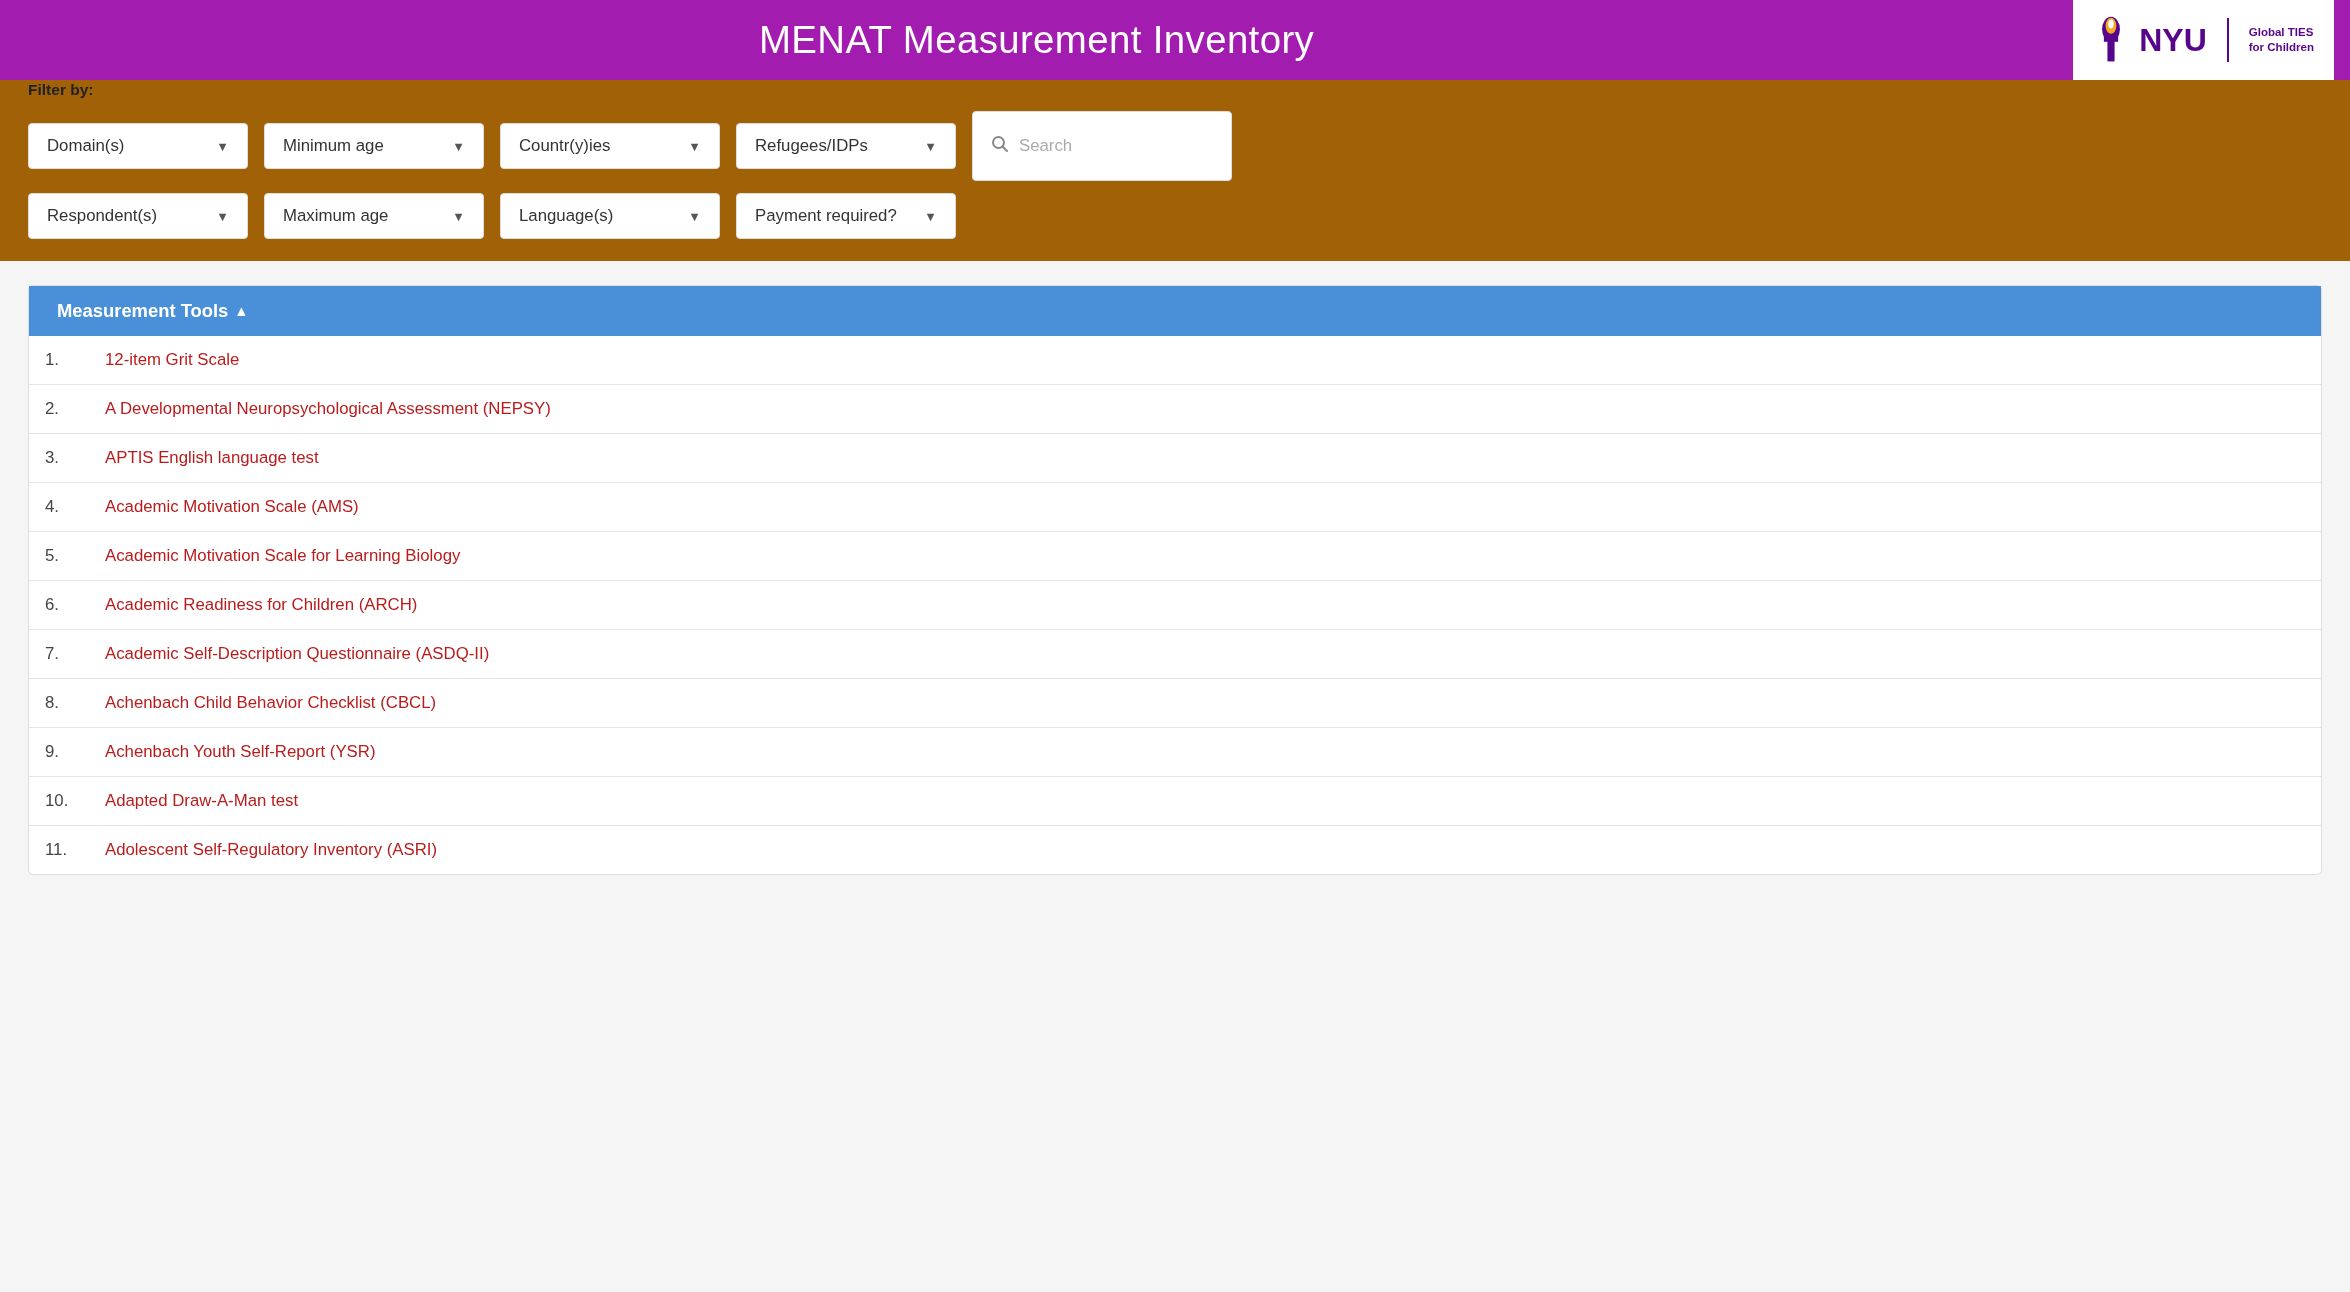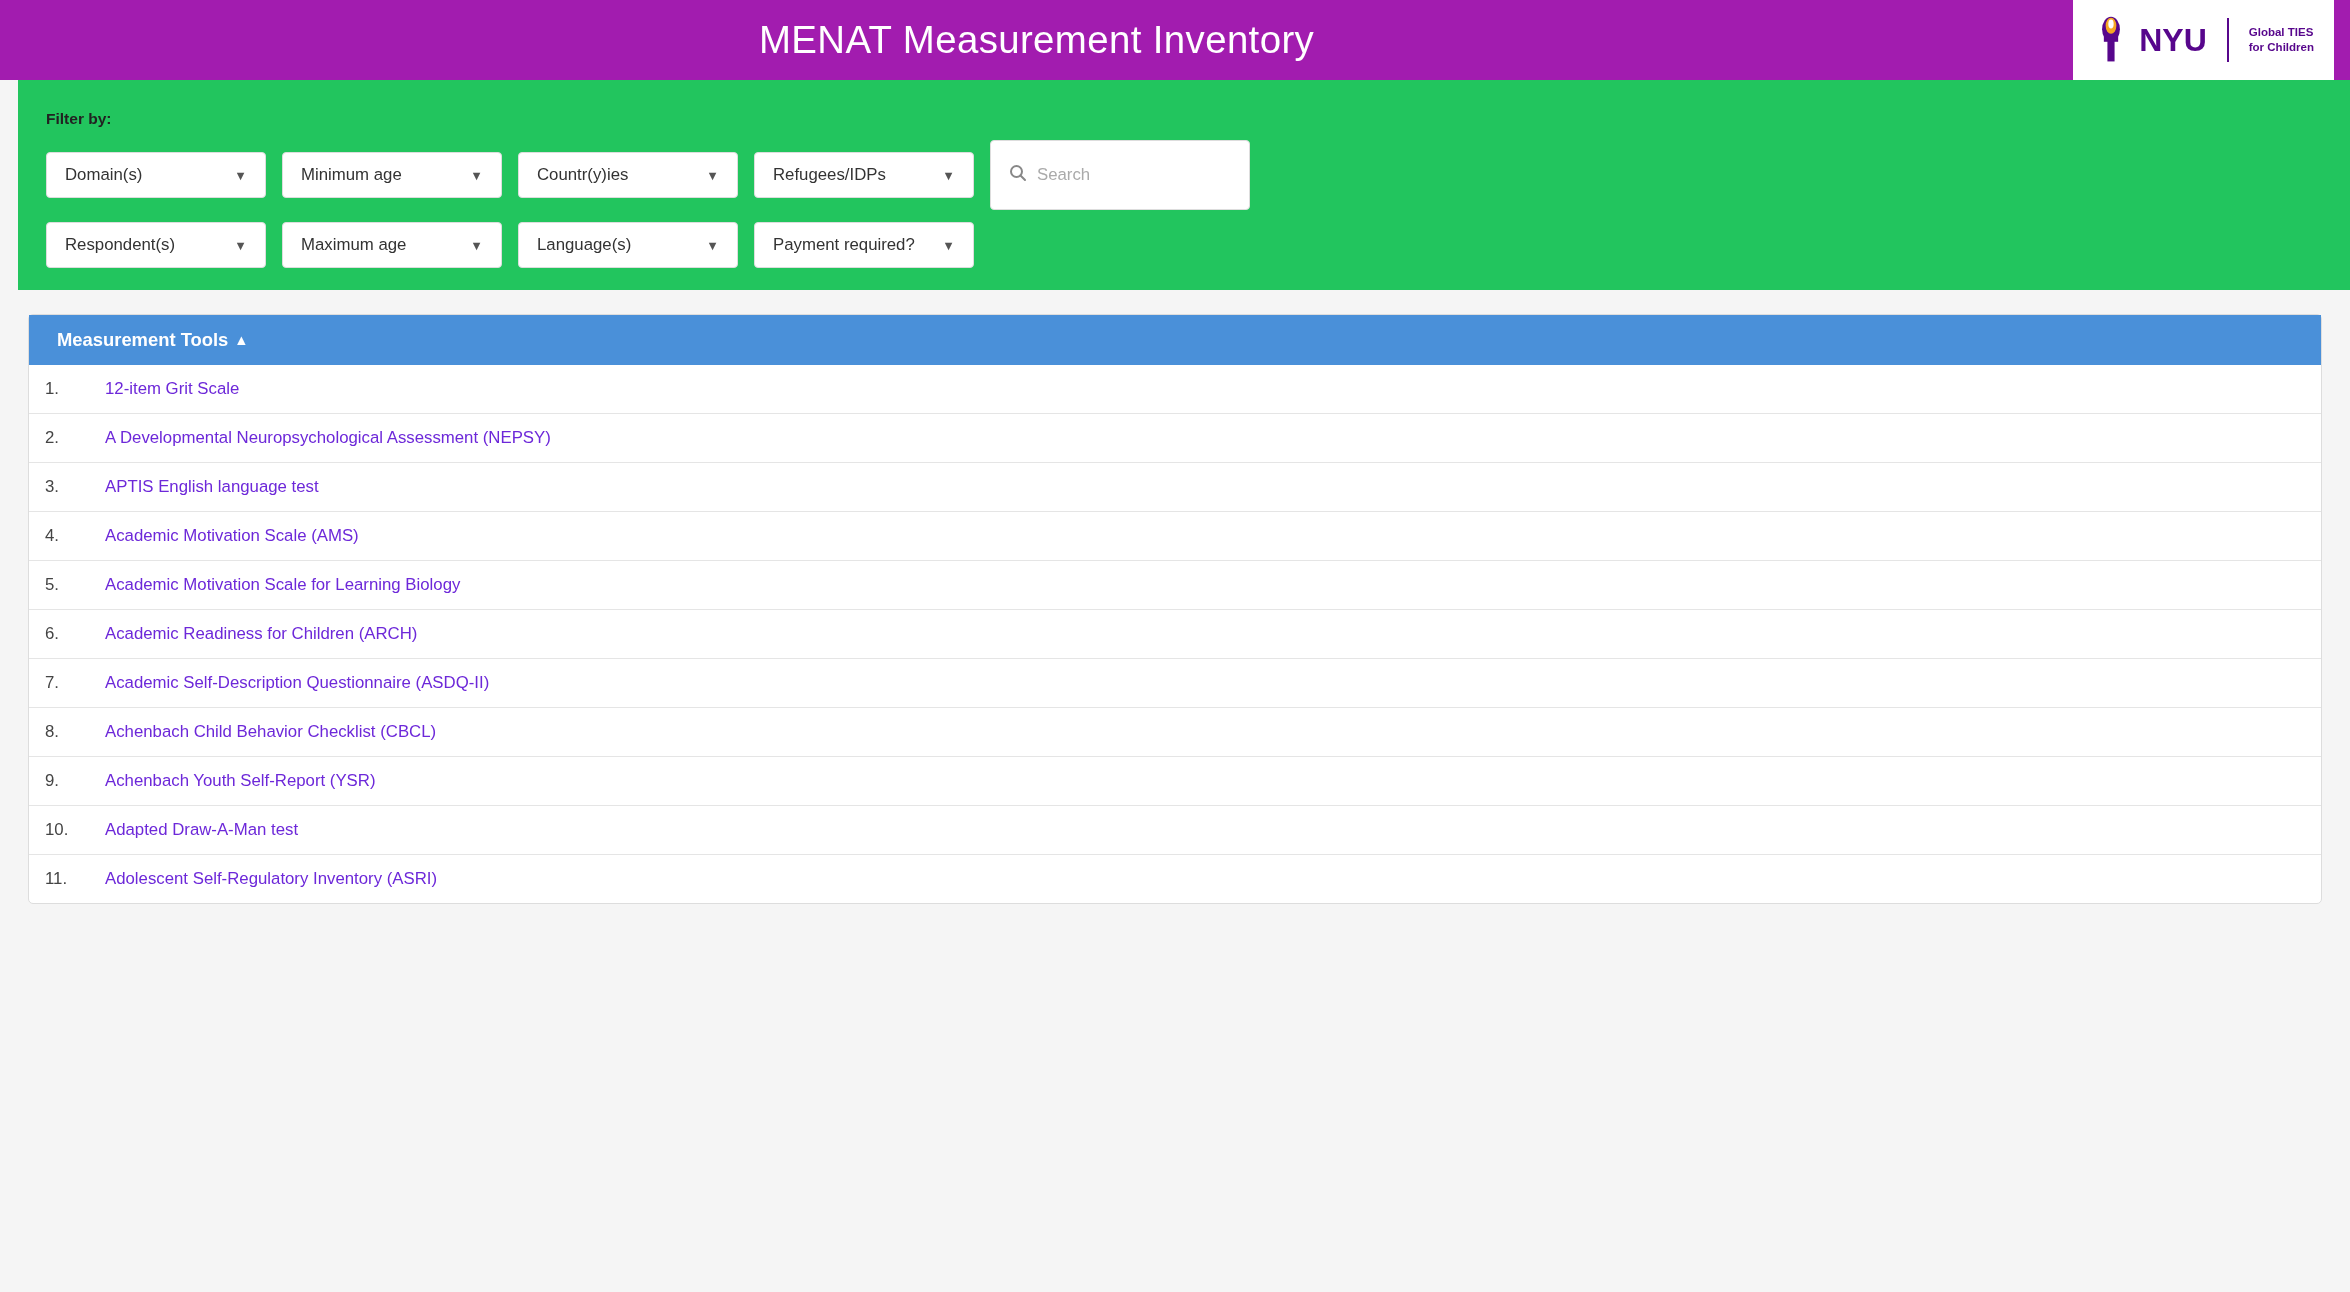--- a/index.html
+++ b/index.html
@@ -63,23 +63,22 @@
     .nyu-subtitle {
       color: #57068c;
       font-size: 0.72rem;
       font-weight: 600;
       line-height: 1.3;
       max-width: 80px;
     }
 
     
     .filter-bar {
-      background: #22c55e;
-      padding: 30px 28px 22px 28px;
-      margin-left: 18px;
+      background: #a16207;
+      padding: 1px 28px 22px 28px;
     }
     .filter-label {
       font-size: 0.97rem;
       font-weight: 700;
       color: #222;
       margin-bottom: 12px;
     }
     .filter-rows {
       display: flex;
       flex-direction: column;
@@ -161,21 +160,21 @@
     .table-row:last-child {
       border-bottom: none;
     }
     .row-number {
       min-width: 60px;
       color: #444;
       font-size: 1.05rem;
     }
     .row-name {
       flex: 1;
-      color: #6d28d9;
+      color: #b91c1c;
     }
   </style>
 </head>
 <body>
 
 <header class="header">
   <div class="header-title-wrap">
     <span class="header-title">MENAT Measurement Inventory</span>
   </div>
   <div class="nyu-logo">

